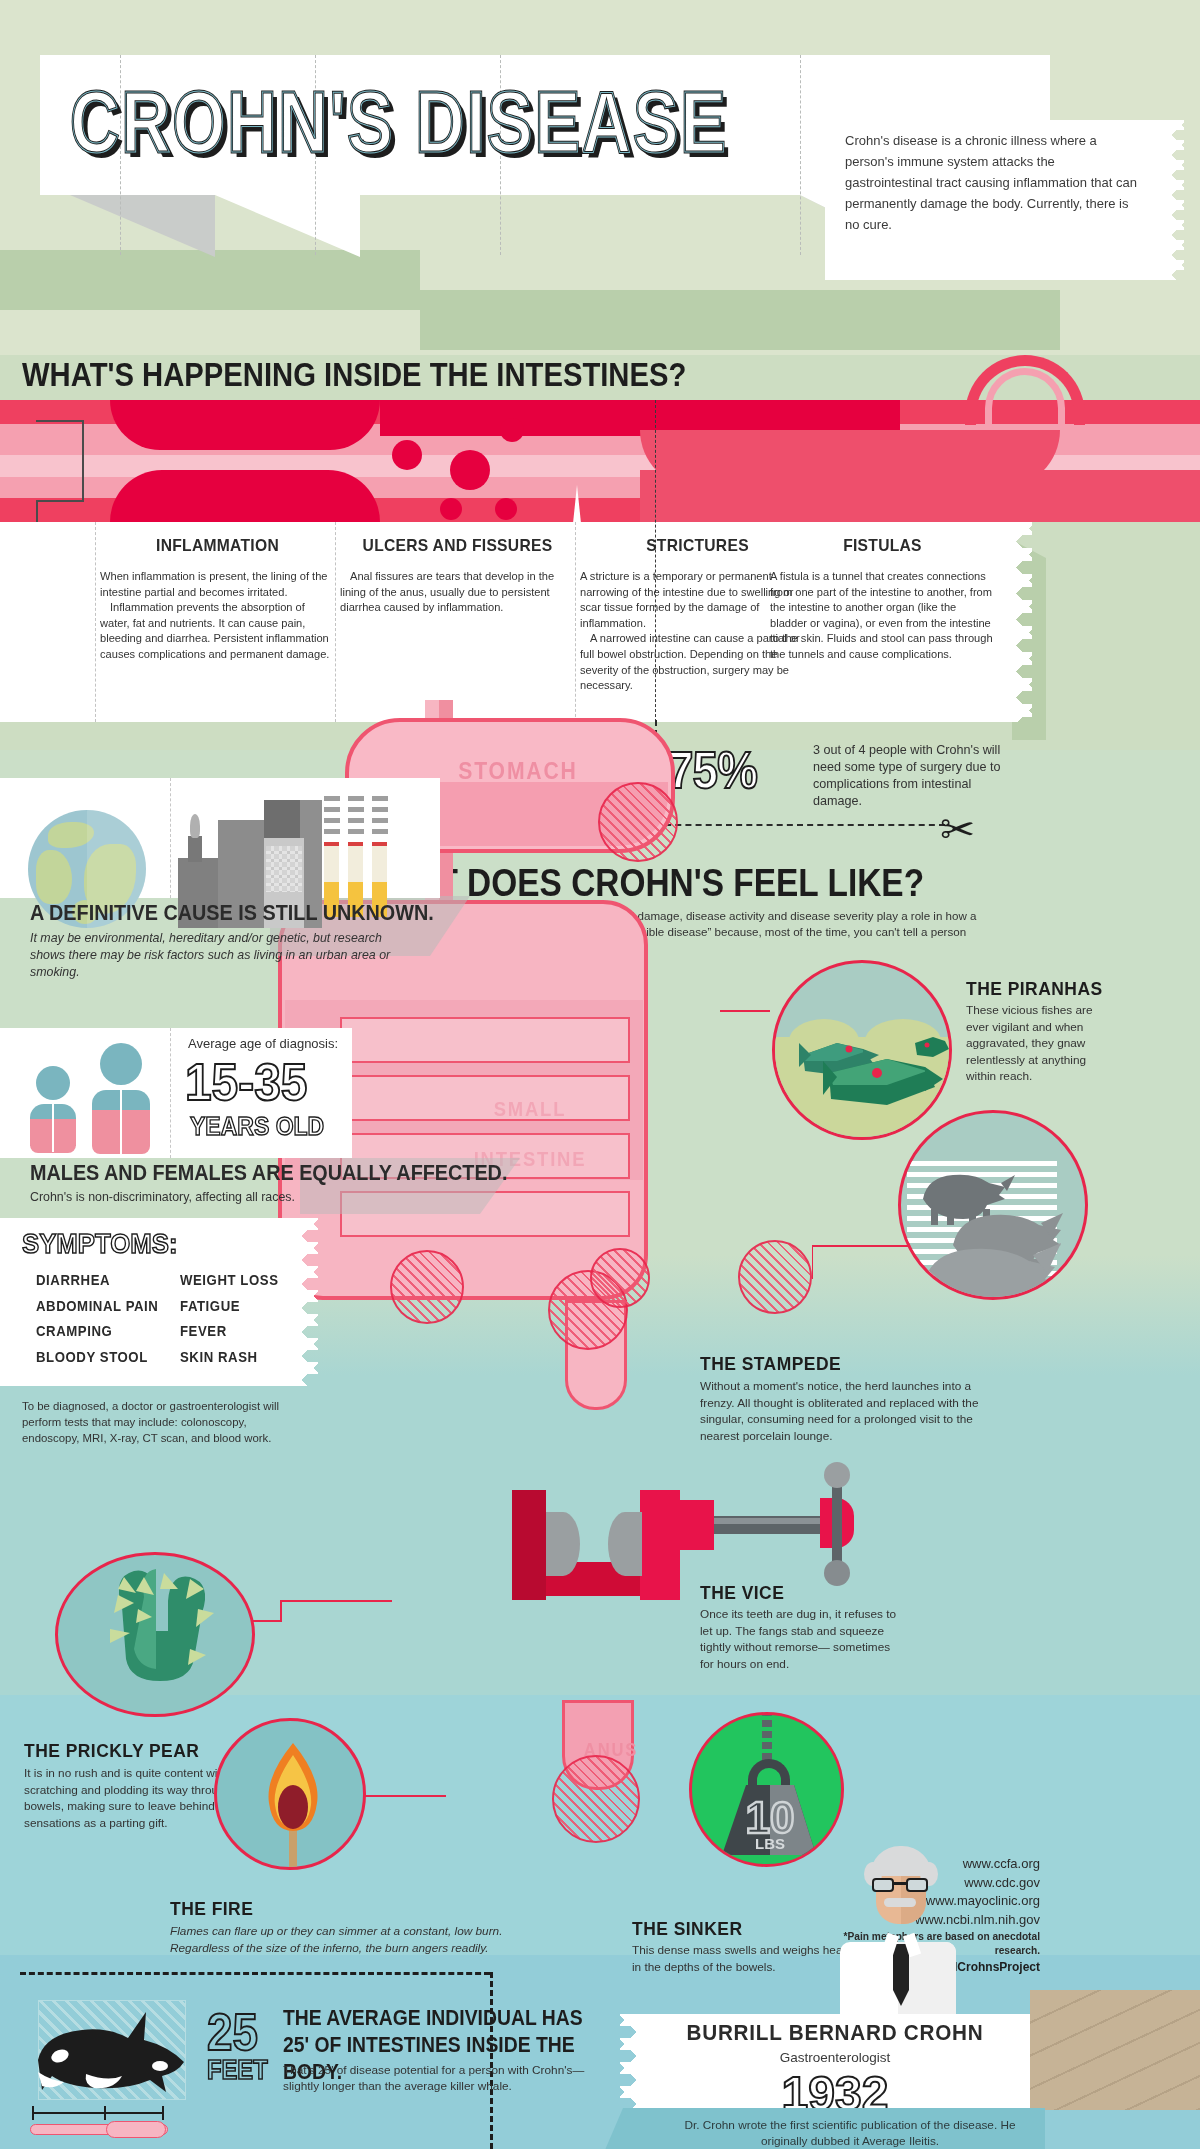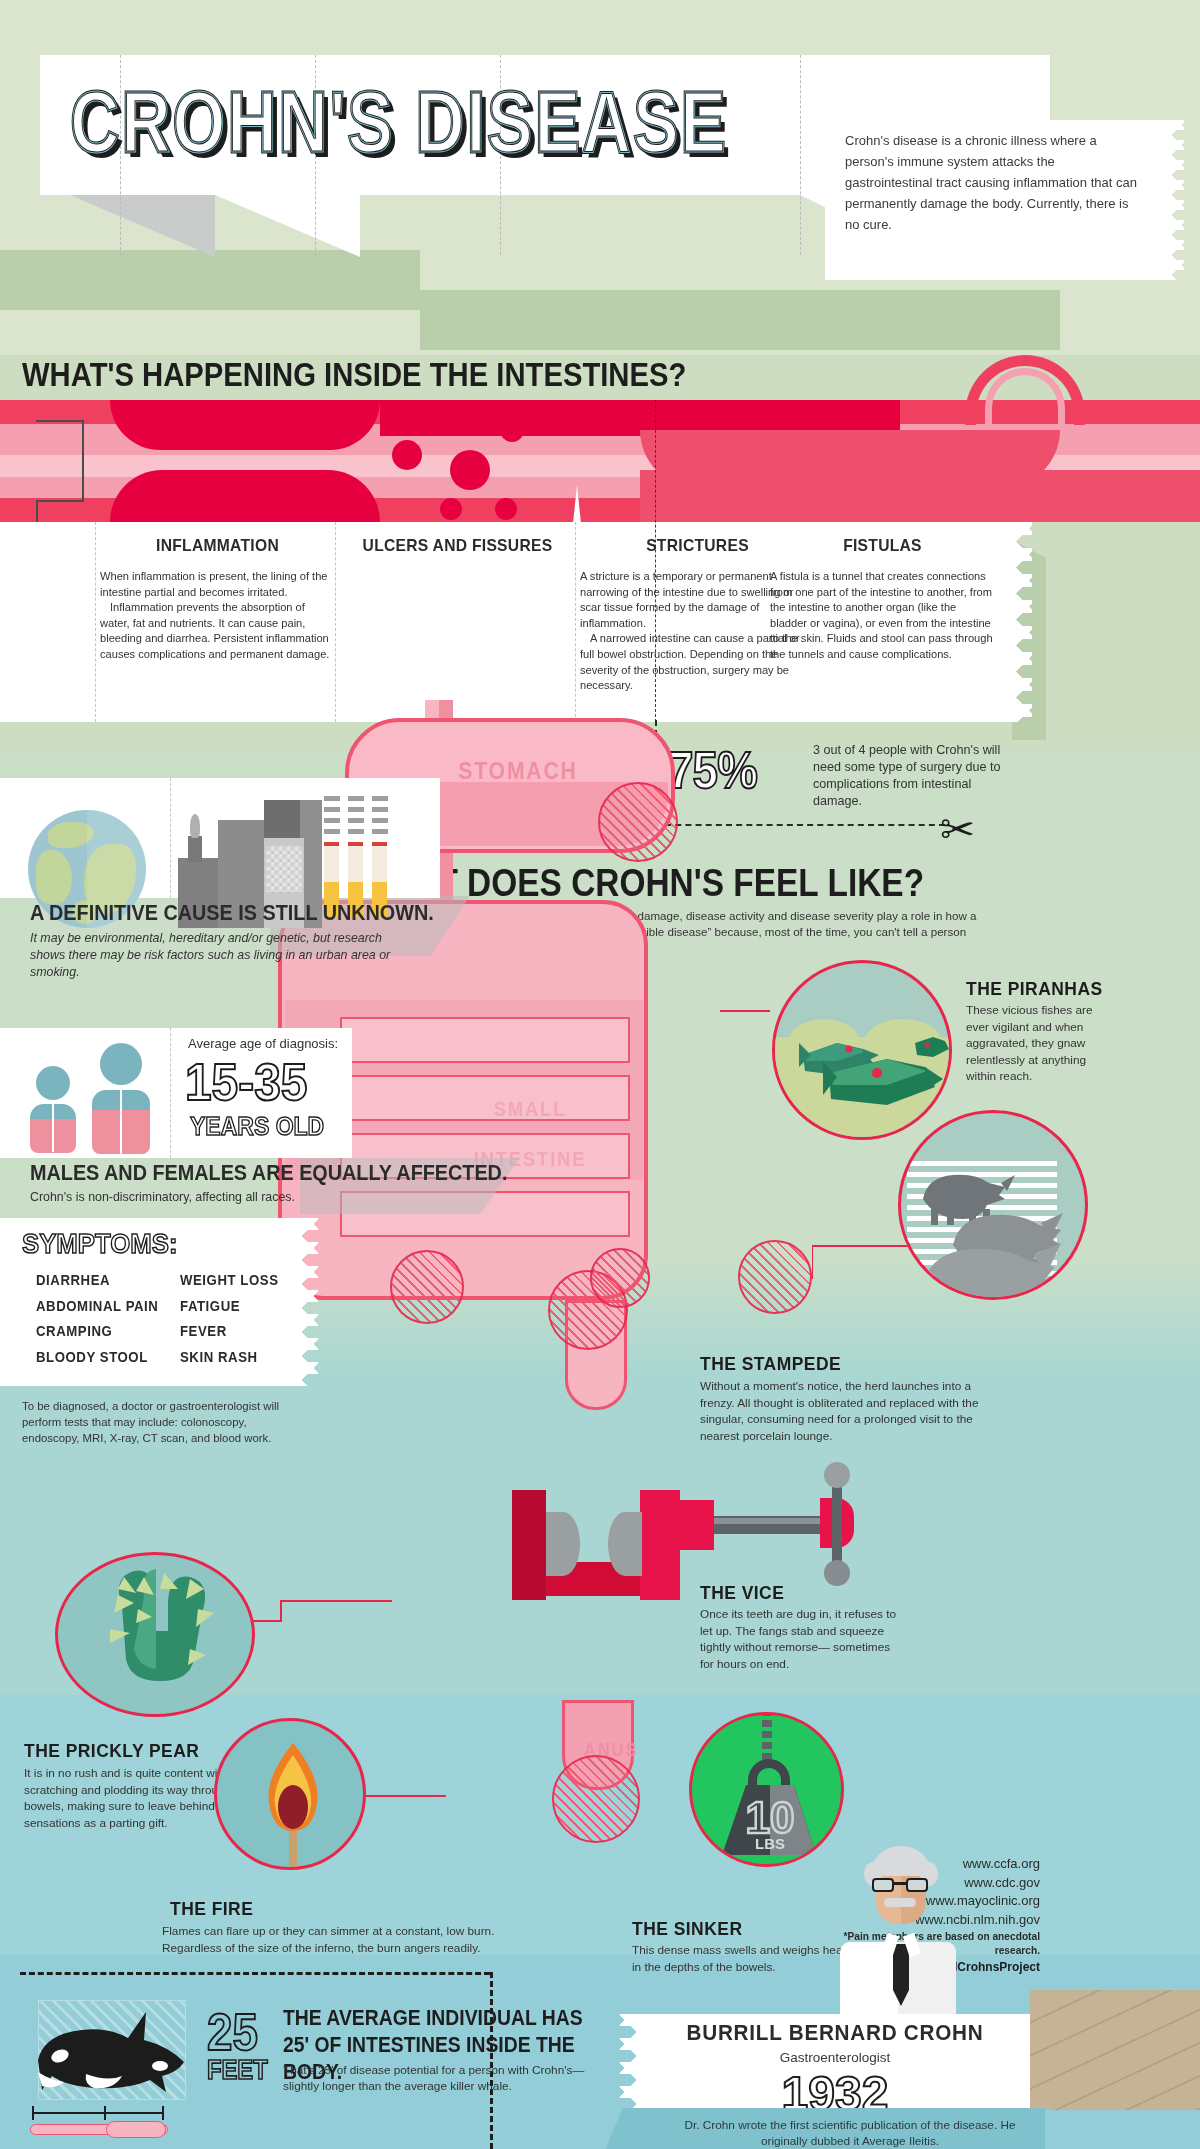--- a/index.html
+++ b/index.html
@@ -468,20 +468,21 @@
 <div class="coldiv" style="left:575px;"></div>
 <div class="coldiv solid" style="left:655px;top:400px;height:322px;"></div>
 
 <div class="col" style="left:100px;">
   <h3>INFLAMMATION</h3>
   <p class="first">When inflammation is present, the lining of the intestine partial and becomes irritated.</p>
   <p>Inflammation prevents the absorption of water, fat and nutrients. It can cause pain, bleeding and diarrhea. Persistent inflammation causes complications and permanent damage.</p>
 </div>
 <div class="col" style="left:340px;">
   <h3>ULCERS AND FISSURES</h3>
+  <p>Anal fissures are tears that develop in the lining of the anus, usually due to persistent diarrhea caused by inflammation.</p>
 </div>
 <div class="col" style="left:580px;">
   <h3>STRICTURES</h3>
   <p class="first">A stricture is a temporary or permanent narrowing of the intestine due to swelling or scar tissue formed by the damage of inflammation.</p>
   <p>A narrowed intestine can cause a partial or full bowel obstruction. Depending on the severity of the obstruction, surgery may be necessary.</p>
 </div>
 <div class="col" style="left:770px;width:225px;">
   <h3>FISTULAS</h3>
   <p class="first">A fistula is a tunnel that creates connections from one part of the intestine to another, from the intestine to another organ (like the bladder or vagina), or even from the intestine to the skin. Fluids and stool can pass through the tunnels and cause complications.</p>
 </div>
@@ -696,21 +697,21 @@
 <div class="conn" style="left:360px;top:1795px;width:86px;height:0;"></div>
 <div class="mcircle" style="left:214px;top:1718px;width:152px;height:152px;background:#84c2c5;">
   <div class="abs" style="left:72px;top:76px;width:8px;height:100px;background:#c9a06a;"></div>
   <svg width="152" height="152" style="position:absolute;left:0;top:0;">
     <path d="M76,22 q28,34 24,60 q-4,28 -24,28 q-20,0 -24,-28 q-4,-26 24,-60z" fill="#ef7f22"></path>
     <path d="M76,34 q20,30 18,50 q-3,22 -18,22 q-15,0 -18,-22 q-3,-20 18,-50z" fill="#f6c445"></path>
     <ellipse cx="76" cy="86" rx="15" ry="22" fill="#8f1d2a"></ellipse>
   </svg>
 </div>
 <div class="mtitle" style="left:170px;top:1898px;">THE FIRE</div>
-<div class="mbody" style="left:162px;top:1923px;width:340px;">Flames can flare up or they can simmer at a constant, low burn. Regardless of the size of the inferno, the burn angers readily.</div>
+<div class="mbody" style="left:170px;top:1923px;width:340px;font-style:italic;">Flames can flare up or they can simmer at a constant, low burn. Regardless of the size of the inferno, the burn angers readily.</div>
 
 <div class="mcircle" style="left:689px;top:1712px;width:155px;height:155px;background:#22c55e;">
   <div class="abs" style="left:70px;top:-6px;width:10px;height:54px;background:repeating-linear-gradient(to bottom,#5d6468 0 7px,transparent 7px 11px);"></div>
   <div class="abs" style="left:56px;top:44px;width:42px;height:34px;border:9px solid #3f464a;border-bottom:none;border-radius:22px 22px 0 0;"></div>
   <svg width="155" height="155" style="position:absolute;left:0;top:0;">
     <polygon points="54,70 102,70 124,140 30,140" fill="#3f464a"></polygon>
     <polygon points="78,70 102,70 124,140 78,140" fill="#7d8589"></polygon>
     <text x="78" y="118" font-family="Liberation Sans Narrow, Liberation Sans, sans-serif" font-size="44" font-weight="bold" fill="none" stroke="#cfd4d6" stroke-width="2.5" text-anchor="middle">10</text>
     <text x="78" y="134" font-family="Liberation Sans Narrow, Liberation Sans, sans-serif" font-size="15" font-weight="bold" fill="#d6dadc" text-anchor="middle">LBS</text>
   </svg>

